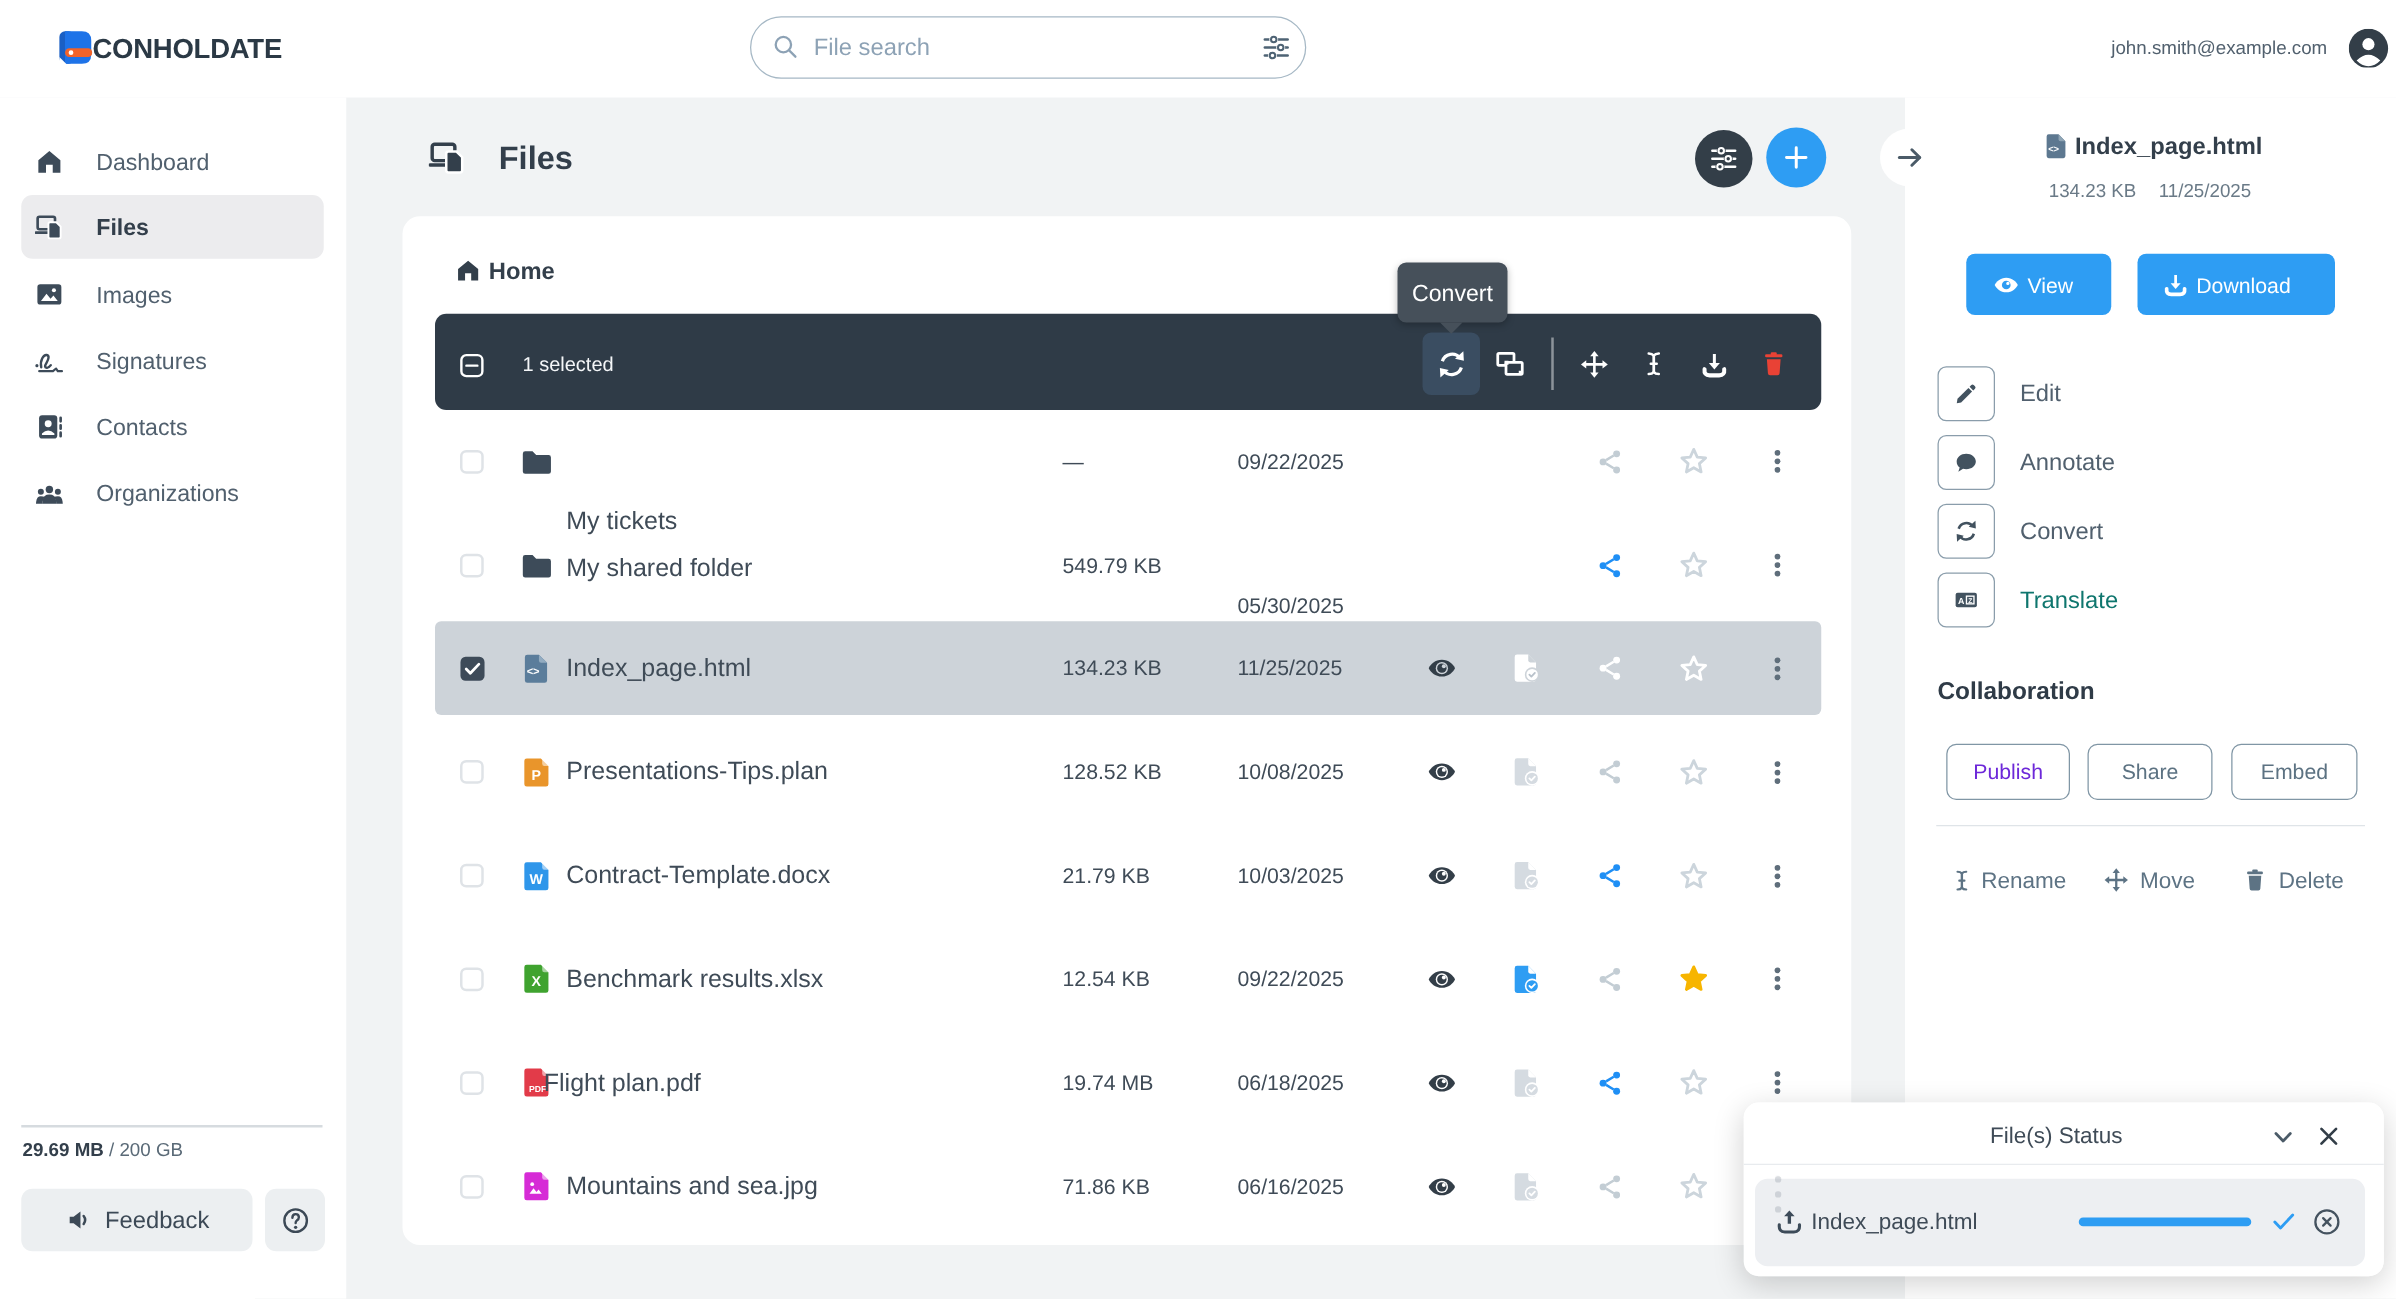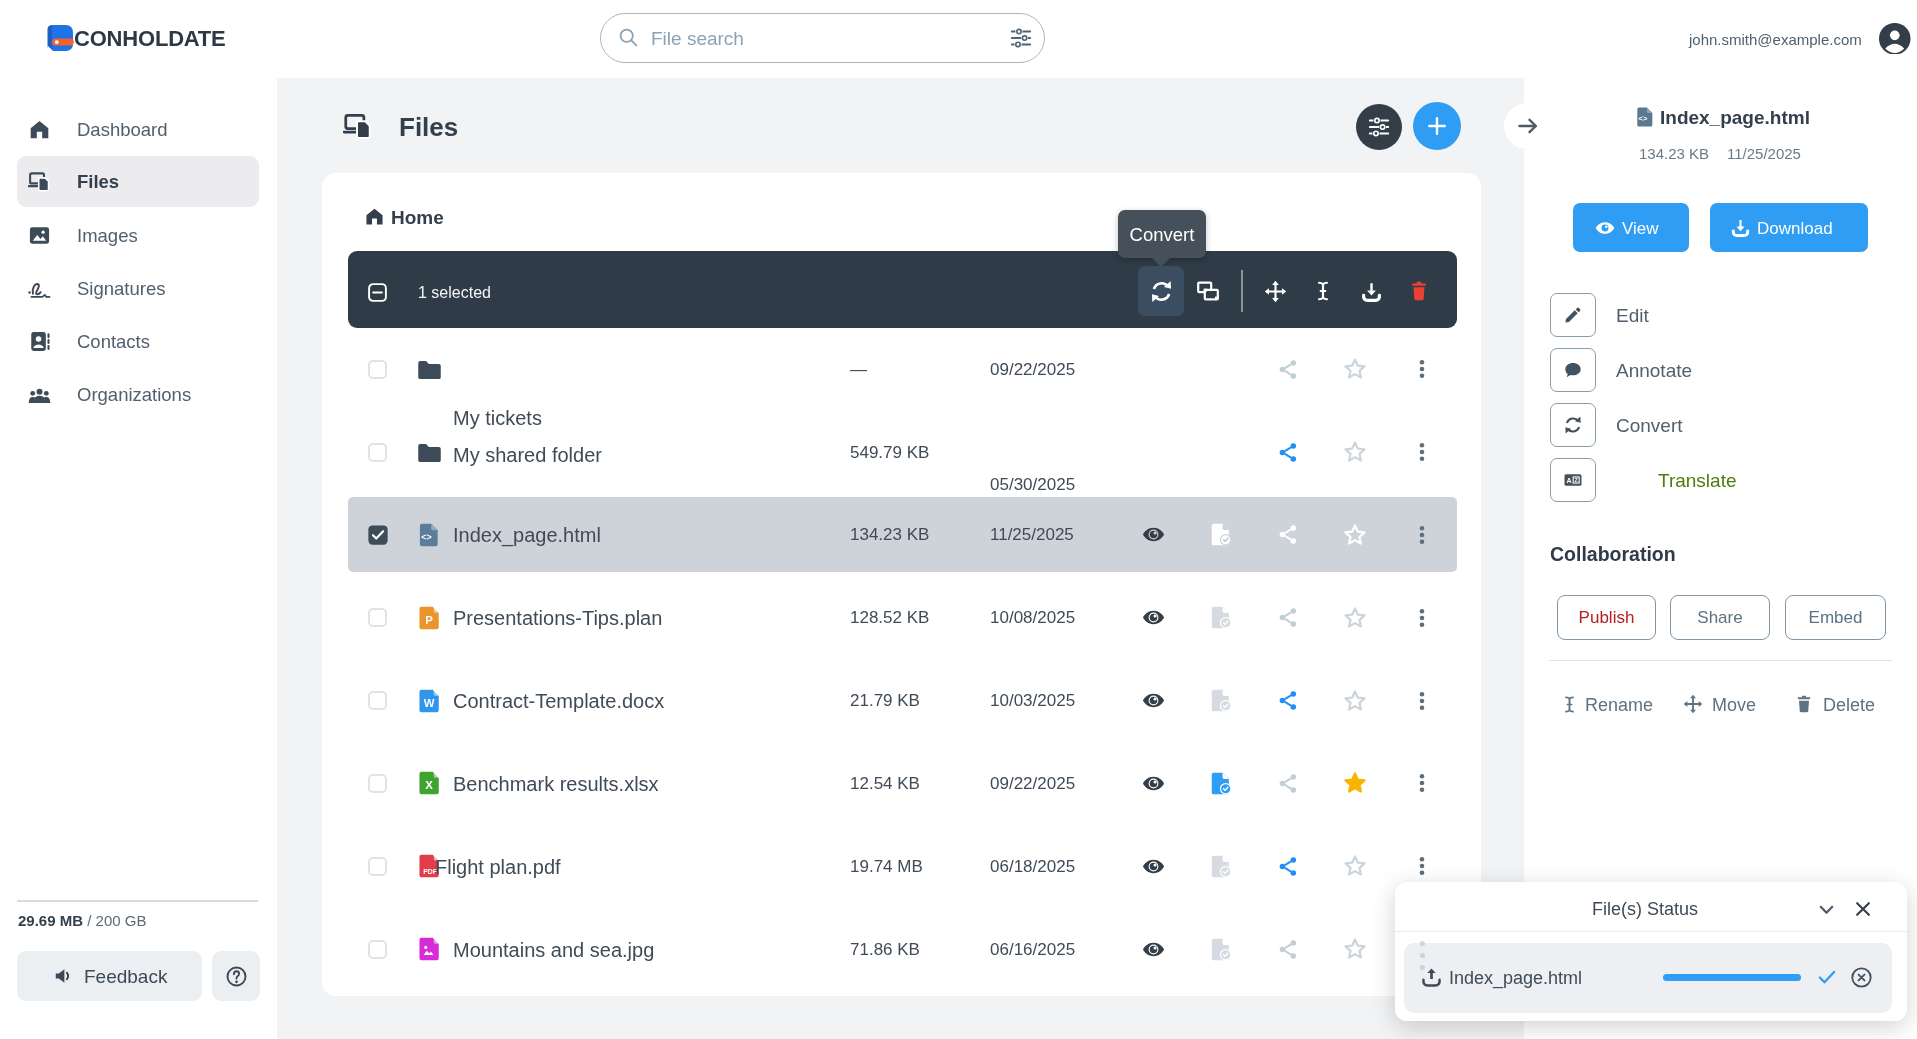--- a/index.html
+++ b/index.html
@@ -472,24 +472,24 @@
     <path d="M3.2 22.1 L2.8 14.7 L9.6 16.4 Z" fill="#42525f"></path>
   </svg>
 <div style="position:absolute;left:1616px;top:426px;transform:translateY(-50%);font-size:19px;color:#51606e;font-weight:normal;white-space:nowrap;">Convert</div>
 <div style="position:absolute;left:1550px;top:458px;width:46px;height:44px;border:1px solid #8a9dab;border-radius:7px;background:#fff"></div>
 <svg width="20" height="20" viewBox="0 0 24 24" style="position:absolute;left:1563.0px;top:470.0px">
     <rect x="1.8" y="5" width="20.4" height="14" rx="2" fill="#42525f"></rect>
     <text x="7.2" y="15.8" font-family="Liberation Sans" font-size="8.5" font-weight="bold" fill="#fff" text-anchor="middle">A</text>
     <rect x="12.2" y="8.3" width="7.2" height="7.4" fill="none" stroke="#fff" stroke-width="1.3"></rect>
     <text x="15.8" y="14.6" font-family="Liberation Sans" font-size="6.5" font-weight="bold" fill="#fff" text-anchor="middle">Z</text>
   </svg>
-<div style="position:absolute;left:1616px;top:481px;transform:translateY(-50%);font-size:19px;color:#4d7c0f;font-weight:normal;white-space:nowrap;margin-left:42px;">Translate</div>
+<div style="position:absolute;left:1616px;top:481px;transform:translateY(-50%);font-size:19px;color:#0f766e;font-weight:normal;white-space:nowrap;">Translate</div>
 <div style="position:absolute;left:1550px;top:554px;transform:translateY(-50%);font-size:19.5px;color:#2f3b47;font-weight:bold;white-space:nowrap;">Collaboration</div>
 <div style="position:absolute;left:1557px;top:595px;width:99px;height:45px;border:1px solid #8096a5;border-radius:8px;background:#fff"></div>
-<div style="position:absolute;left:1606.5px;top:618px;transform:translate(-50%,-50%);font-size:17px;color:#b91c1c;font-weight:normal;white-space:nowrap;">Publish</div>
+<div style="position:absolute;left:1606.5px;top:618px;transform:translate(-50%,-50%);font-size:17px;color:#6d28d9;font-weight:normal;white-space:nowrap;">Publish</div>
 <div style="position:absolute;left:1670px;top:595px;width:100px;height:45px;border:1px solid #8096a5;border-radius:8px;background:#fff"></div>
 <div style="position:absolute;left:1720.0px;top:618px;transform:translate(-50%,-50%);font-size:17px;color:#5c7282;font-weight:normal;white-space:nowrap;">Share</div>
 <div style="position:absolute;left:1785px;top:595px;width:101px;height:45px;border:1px solid #8096a5;border-radius:8px;background:#fff"></div>
 <div style="position:absolute;left:1835.5px;top:618px;transform:translate(-50%,-50%);font-size:17px;color:#5c7282;font-weight:normal;white-space:nowrap;">Embed</div>
 <div style="position:absolute;left:1549px;top:660px;width:343px;height:1px;background:#dfe4e8"></div>
 <svg width="19" height="19" viewBox="0 0 24 24" style="position:absolute;left:1559.5px;top:694.5px">
     <path d="M12 4.6 v14.8" stroke="#5d7384" stroke-width="2.4"></path>
     <path d="M7.6 3 q3 0 4.4 1.8 q1.4 -1.8 4.4 -1.8 M7.6 21 q3 0 4.4 -1.8 q1.4 1.8 4.4 1.8" fill="none" stroke="#5d7384" stroke-width="2.2" stroke-linecap="round"></path>
     <path d="M9.4 12 h1.4 M13.2 12 h1.4" stroke="#5d7384" stroke-width="2.2" stroke-linecap="round"></path>
   </svg>

